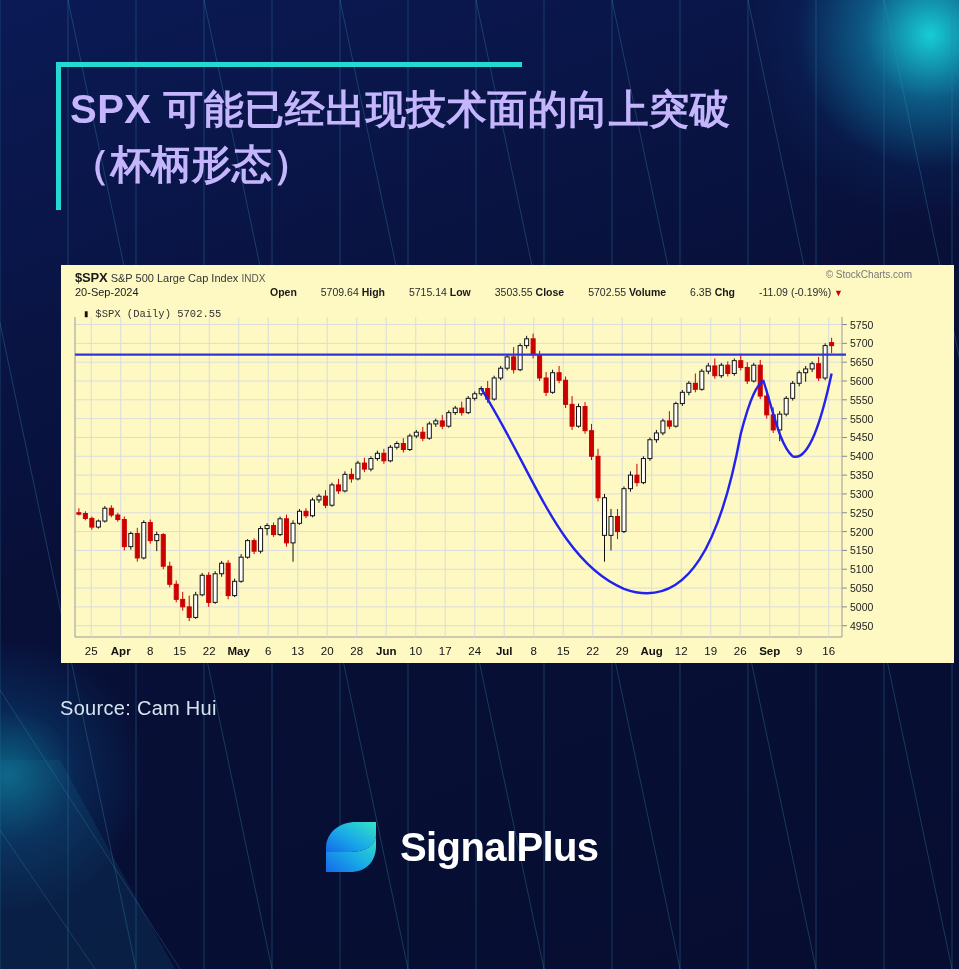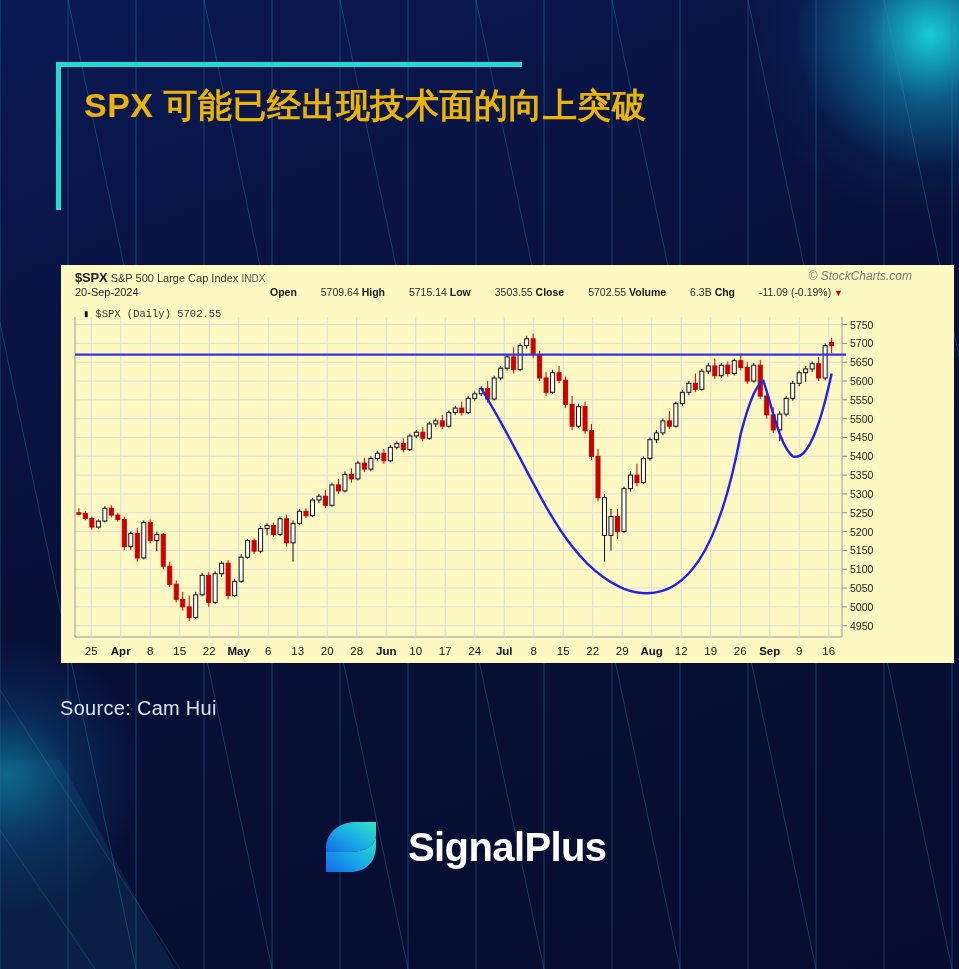--- a/index.html
+++ b/index.html
@@ -27,23 +27,23 @@
   #title-block { position:absolute; left:56px; top:62px; z-index:3; width:830px; }
   .accent-h {
     position:absolute; left:0; top:0; width:466px; height:5px;
     background:#24d9d2;
   }
   .accent-v {
     position:absolute; left:0; top:0; width:5px; height:148px;
     background:#24d9d2;
   }
   .title-text {
-    padding-left:28px; padding-top:20px;
-    color:#eab308;
-    font-size:34px; font-weight:bold;
+    padding-left:14px; padding-top:20px;
+    color:#c4b5fd;
+    font-size:40px; font-weight:bold;
     line-height:1.38;
     letter-spacing:0.5px;
   }
 
   
   #chart-panel {
     position:absolute; left:61px; top:265px; width:893px; height:398px;
     background:#fef9c3; z-index:3; overflow:hidden;
   }
   .chart-head { position:relative; height:48px; padding:5px 8px 0 14px; }
@@ -52,39 +52,39 @@
   .hd-line1 .nm  { font-size:11px; color:#333; }
   .hd-line1 .ix  { font-size:10px; color:#555; }
   .hd-line2 { font-size:11px; color:#1a1a1a; margin-top:1px; position:relative; white-space:nowrap;}
   .hd-date { display:inline-block;text-align:center; }
   .hd-ohlc { position:absolute; left:195px; top:0; white-space:nowrap; font-size:10.5px;}
   .hd-ohlc b { font-weight:bold; }
   .hd-ohlc .v { color:#2b2b2b;padding-left:21px; }
   .chg-arrow { color:#cc0000; font-size:9px; }
   .watermark {
     position:absolute; right:42px; top:4px;
-    font-size:12px; color:#777; white-space:nowrap;font-style:italic;
+    font-size:10px; color:#777; white-space:nowrap;
   }
   .legend-row {
     position:absolute; left:22px; top:43px;
     font-size:10.5px; color:#333; white-space:nowrap;font-family:Liberation Mono, monospace;
   }
   .legend-ico { display:inline-block; color:#111; font-size:10px; }
 
   #plot-wrap { position:absolute; left:0; top:48px; right:0; bottom:0; }
   #plot-svg  { display:block; }
 
   
   #source {
     position:absolute; left:60px; top:697px; z-index:3;
     color:#d7e3ef; font-size:20px; letter-spacing:0.3px;
   }
 
   
-  #logo { position:absolute; left:320px; top:818px; z-index:3; display:flex; align-items:center; gap:26px; }
+  #logo { position:absolute; left:320px; top:818px; z-index:3; display:flex; align-items:center; gap:18px; }
   #logo-text { color:#fff; font-size:40px; font-weight:bold; letter-spacing:-0.6px; }
 </style>
 </head>
 <body>
 
 <div id="bg">
   <div class="bg-base"></div>
   <svg class="bg-vlines" width="959" height="969">
     <g stroke="#2e7fa8" stroke-width="1" opacity="0.40">
       <line x1="0" y1="0" x2="0" y2="969"></line>
@@ -121,20 +121,21 @@
     </g>
     <polygon points="0,760 60,760 175,969 0,969" fill="#1a7fa0" opacity="0.16"></polygon>
   </svg>
 </div>
 
 <div id="title-block">
   <div class="accent-h"></div>
   <div class="accent-v"></div>
   <div class="title-text">
     <div>SPX 可能已经出现技术面的向上突破</div>
+    <div>（杯柄形态）</div>
   </div>
 </div>
 
 <div id="chart-panel">
 
   <div class="chart-head">
     <div class="hd-line1">
       <span class="sym">$SPX</span>
       <span class="nm">S&amp;P 500 Large Cap Index</span>
       <span class="ix">INDX</span>

